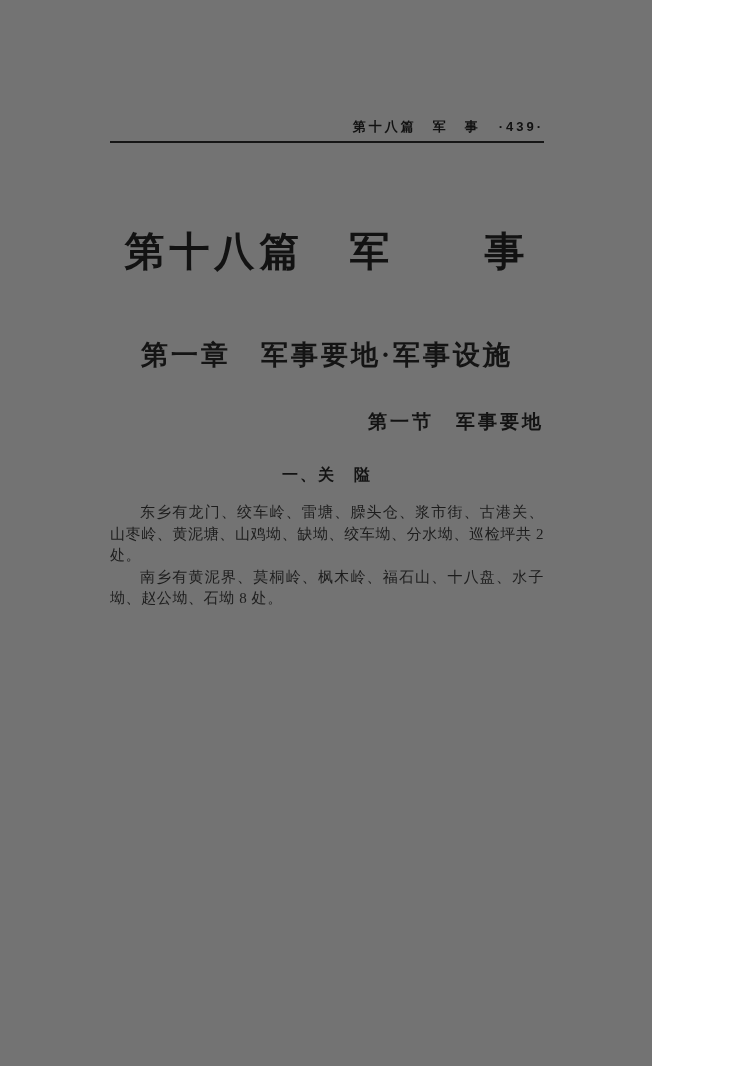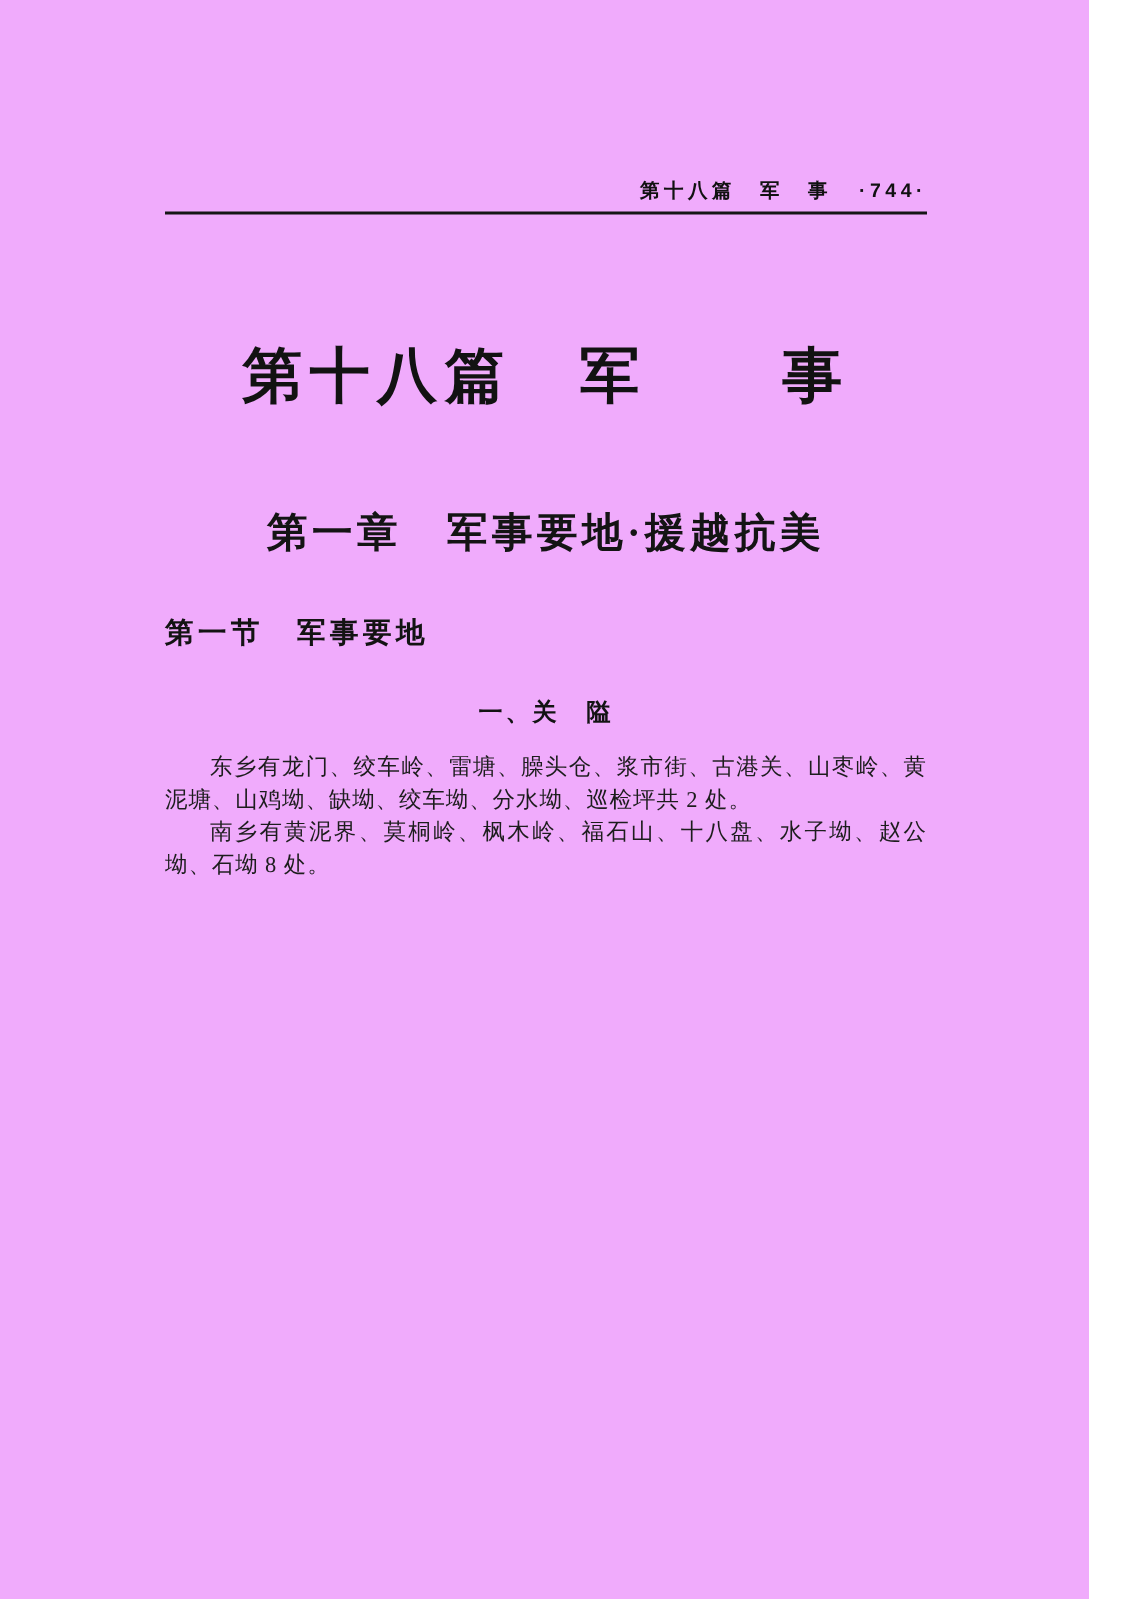--- a/index.html
+++ b/index.html
@@ -2,23 +2,23 @@
 <html><head>
 <meta charset="utf-8">
 <style>
   html, body {
     margin: 0;
     padding: 0;
     background: #ffffff;
   }
   .page {
     position: relative;
-    width: 726px;
+    width: 652px;
     height: 1066px;
-    background: #f0abfc;
+    background: #737373;
     box-sizing: border-box;
     overflow: hidden;
     color: #1c1c1c;
     font-family: "Liberation Serif", "DejaVu Serif", serif;
   }
   .content {
     box-sizing: border-box;
     padding: 118px 108px 0 110px;
   }
   .page-header {
@@ -59,21 +59,21 @@
     margin: 30px 0 0 0;
     text-align: center;
     font-family: "Liberation Serif", "DejaVu Serif", serif;
     font-weight: 600;
     font-size: 27px;
     letter-spacing: 3px;
     color: #141414;
   }
   .section-heading {
     margin: 36px 0 0 0;
-    text-align: left;
+    text-align: right;
     font-family: Liberation Serif, serif;
     font-weight: bold;
     font-size: 19px;
     letter-spacing: 3px;
     color: #131313;
   }
   .subsection-heading {
     margin: 30px 0 16px 0;
     text-align: center;
     font-family: Liberation Mono, monospace;
@@ -84,28 +84,28 @@
   }
 </style>
 </head>
 <body>
 
 <div class="page">
   <div class="content">
 
     <div class="page-header">
       <span>第十八篇　军　事</span>
-      <span>·744·</span>
+      <span>·439·</span>
     </div>
     <div class="header-rule"></div>
 
     <h1 class="doc-title">第十八篇　军　　事</h1>
 
 
-    <h2 class="chapter-heading">第一章　军事要地·援越抗美</h2>
+    <h2 class="chapter-heading">第一章　军事要地·军事设施</h2>
 
     <h3 class="section-heading">第一节　军事要地</h3>
 
     <h4 class="subsection-heading">一、关　隘</h4>
 
     <p class="body-par">东乡有龙门、绞车岭、雷塘、臊头仓、浆市街、古港关、山枣岭、黄泥塘、山鸡坳、缺坳、绞车坳、分水坳、巡检坪共 2 处。</p>
     <p class="body-par">南乡有黄泥界、莫桐岭、枫木岭、福石山、十八盘、水子坳、赵公坳、石坳 8 处。</p>
 
   </div>
 </div>

